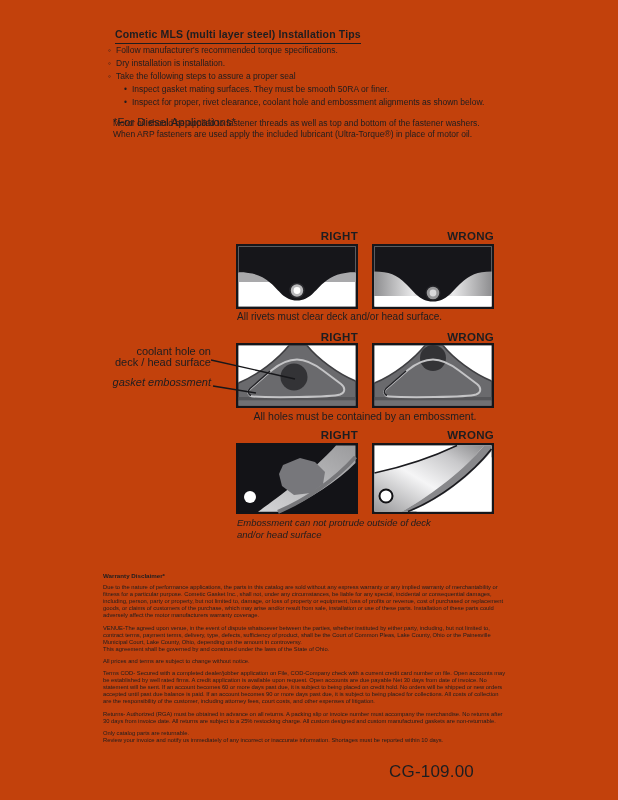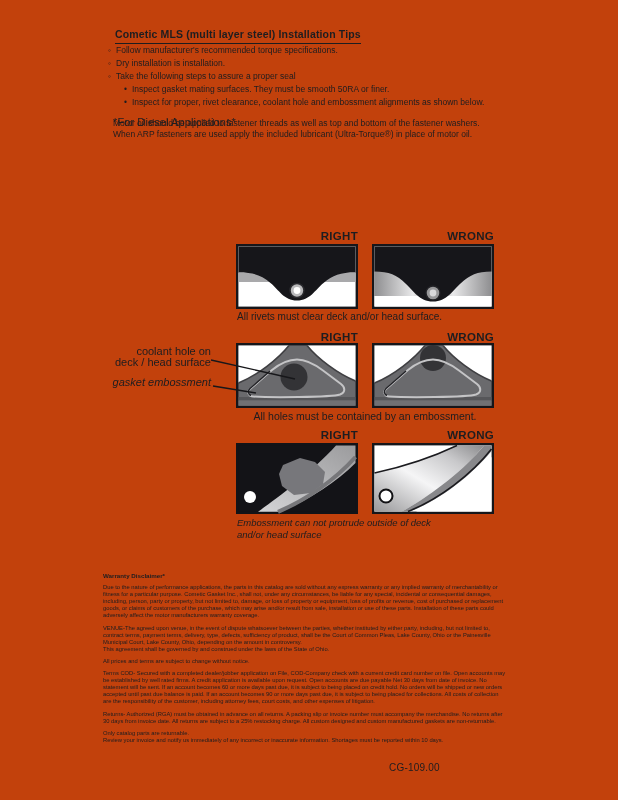--- a/index.html
+++ b/index.html
@@ -13,21 +13,21 @@
   .body-text{font-size:8.5px;line-height:11px;white-space:pre-line;}
   .heading{font-weight:normal;font-size:11px;letter-spacing:.1px;}
   .dg-header{font-weight:bold;font-size:11.5px;text-align:right;width:122px;letter-spacing:.3px;}
   .caption{font-size:10px;}
   .caption2{font-size:10.5px;text-align:center;}
   .caption3{font-size:9.5px;line-height:12px;white-space:pre-line;font-style:italic;}
   .dg-label{font-size:11px;line-height:10.5px;text-align:right;width:104px;}
   .warranty{font-size:5.8px;line-height:7.1px;width:426px;}
   .warranty p{margin:0 0 5px 0;white-space:pre-line;}
   .w-head{font-weight:bold;font-size:6.2px;margin:0 0 6px 0;}
-  .footer{font-size:10px;letter-spacing:.2px;}
+  .footer{font-size:17px;letter-spacing:.2px;}
   svg{display:block;}
 </style>
 </head>
 <body>
 
 <div class="page">
 
   <div class="abs" style="left:115px;top:24px;">
     <span class="title">Cometic MLS (multi layer steel) Installation Tips</span>
   </div>

